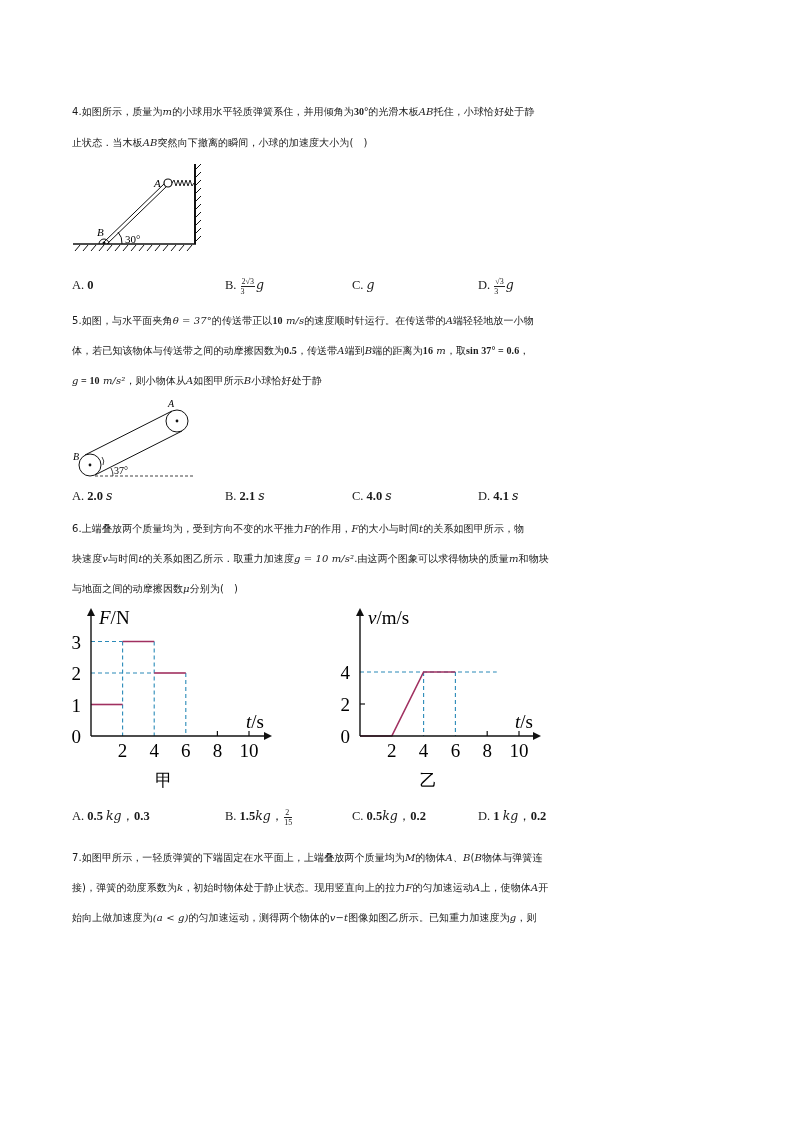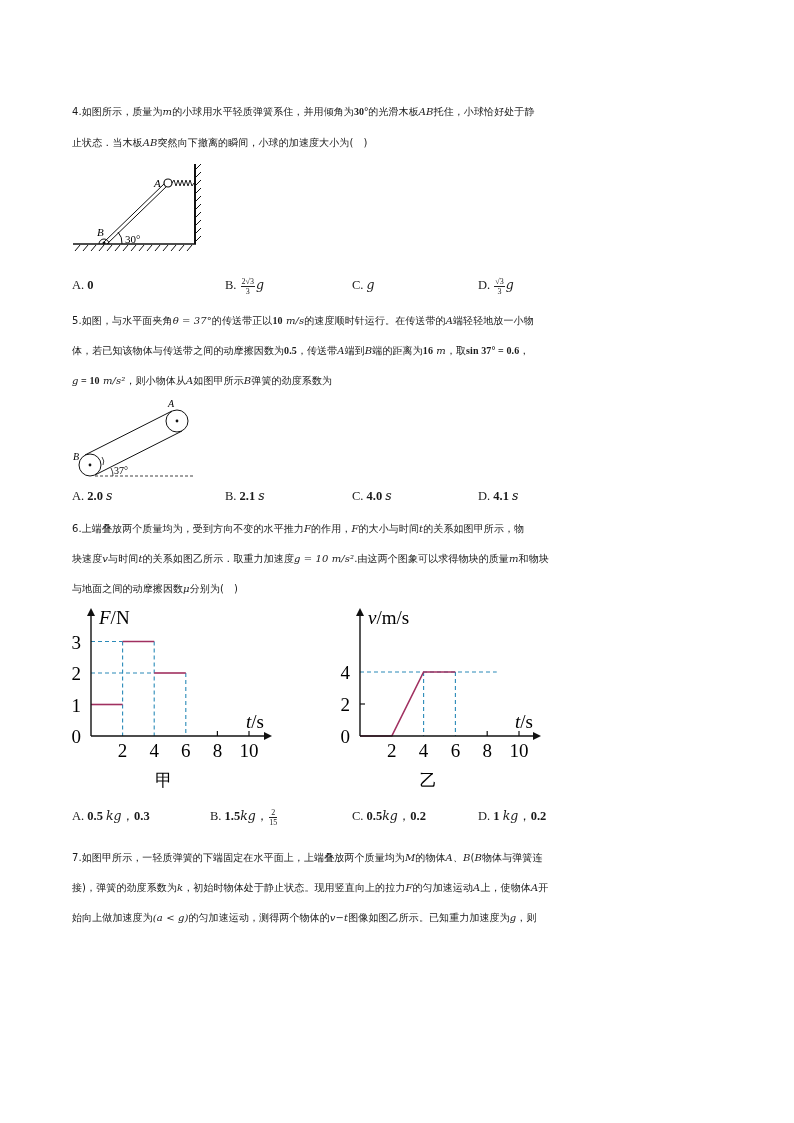--- a/index.html
+++ b/index.html
@@ -3,21 +3,21 @@
 <meta charset="utf-8">
 <style>
   html, body { margin:0; padding:0; background:#ffffff; }
   body { width:794px; height:1123px; position:relative; overflow:hidden;
          font-family:"DejaVu Sans", sans-serif; color:#1a1a1a; }
   .line { position:absolute; left:72px; font-size:10px; line-height:20px; white-space:nowrap; letter-spacing:0.1px; }
   .m { font-family:"DejaVu Serif", serif; font-style:italic; }
   .b { font-family:"Liberation Serif", serif; font-weight:bold; }
   .opt { position:absolute; font-size:12.5px; line-height:20px; white-space:nowrap; font-family:"Liberation Serif", serif; }
   .opt .lbl { font-family:"Liberation Serif", serif; }
-  .frac { display:inline-block; vertical-align:middle; text-align:center; font-size:8px; line-height:9px; margin:0 1px; }
+  .frac { display:inline-block; vertical-align:middle; font-size:8px; line-height:9px; margin:0 1px; }
   .frac .num { display:block; border-bottom:0.8px solid #222; padding:0 1px; }
   .frac .den { display:block; }
   svg text { font-family:"Liberation Serif", serif; }
   .fig { position:absolute; }
 </style>
 </head>
 <body>
 
 <div class="line" style="top:102px">
   <span>4.</span><span>如图所示，质量为</span><span class="m">m</span><span>的小球用水平轻质弹簧系住，并用倾角为</span><span class="b">30°</span><span>的光滑木板</span><span class="m">AB</span><span>托住，小球恰好处于静</span>
@@ -82,21 +82,21 @@
 <div class="opt" style="left:352px;top:275px"><span class="lbl">C.</span> <span class="m">g</span></div>
 <div class="opt" style="left:478px;top:275px"><span class="lbl">D.</span> <span class="frac"><span class="num">√3</span><span class="den">3</span></span><span class="m">g</span></div>
 
 <div class="line" style="top:311px">
   <span>5.</span><span>如图，与水平面夹角</span><span class="m">θ = 37°</span><span>的传送带正以</span><span class="b">10</span> <span class="m">m/s</span><span>的速度顺时针运行。在传送带的</span><span class="m">A</span><span>端轻轻地放一小物</span>
 </div>
 <div class="line" style="top:341px">
   <span>体，若已知该物体与传送带之间的动摩擦因数为</span><span class="b">0.5</span><span>，传送带</span><span class="m">A</span><span>端到</span><span class="m">B</span><span>端的距离为</span><span class="b">16</span> <span class="m">m</span><span>，取</span><span class="b">sin 37° = 0.6</span><span>，</span>
 </div>
 <div class="line" style="top:371px">
-  <span class="m">g</span><span class="b"> = </span><span class="b">10</span> <span class="m">m/s²</span><span>，则小物体从</span><span class="m">A</span><span>如图甲所示</span><span class="m">B</span><span>弹簧的劲度系数为</span>
+  <span class="m">g</span><span class="b"> = </span><span class="b">10</span> <span class="m">m/s²</span><span>，则小物体从</span><span class="m">A</span><span>如图甲所示</span><span class="m">B</span><span>小球恰好处于静</span>
 </div>
 
 <svg class="fig" style="left:70px;top:398px" width="130" height="82" viewBox="0 0 130 82">
   <circle cx="20" cy="67" r="11" fill="none" stroke="#111" stroke-width="1"></circle>
   <circle cx="20" cy="67" r="1.4" fill="#111"></circle>
   <circle cx="107" cy="23" r="11" fill="none" stroke="#111" stroke-width="1"></circle>
   <circle cx="107" cy="23" r="1.4" fill="#111"></circle>
   <line x1="15" y1="57" x2="102" y2="13" stroke="#111" stroke-width="1"></line>
   <line x1="25" y1="77" x2="112" y2="33" stroke="#111" stroke-width="1"></line>
   <line x1="25" y1="78" x2="125" y2="78" stroke="#111" stroke-width="0.8" stroke-dasharray="3,2"></line>
@@ -186,21 +186,21 @@
       <text x="20" y="109" text-anchor="end" font-size="19">2</text>
       <text x="20" y="77" text-anchor="end" font-size="19">4</text>
     </g>
   <text id="c1-ylabel" font-size="19" x="38" y="22"><tspan font-style="italic">v</tspan><tspan>/m/s</tspan></text>
   <text id="c1-xlabel" font-size="19" x="185" y="126"><tspan font-style="italic">t</tspan><tspan>/s</tspan></text>
   <text id="c1-origin" font-size="19" x="20" y="141" text-anchor="end">0</text>
   <text id="c1-caption" font-size="17" style="font-family:'DejaVu Sans',sans-serif" x="98.37" y="184" text-anchor="middle">乙</text>
 </svg>
 
 <div class="opt" style="left:72px;top:806px"><span class="lbl">A.</span> <span class="b">0.5</span> <span class="m">kg</span>，<span class="b">0.3</span></div>
-<div class="opt" style="left:210px;top:806px"><span class="lbl">B.</span> <span class="b">1.5</span><span class="m">kg</span>，<span class="frac"><span class="num">2</span><span class="den">15</span></span></div>
+<div class="opt" style="left:225px;top:806px"><span class="lbl">B.</span> <span class="b">1.5</span><span class="m">kg</span>，<span class="frac"><span class="num">2</span><span class="den">15</span></span></div>
 <div class="opt" style="left:352px;top:806px"><span class="lbl">C.</span> <span class="b">0.5</span><span class="m">kg</span>，<span class="b">0.2</span></div>
 <div class="opt" style="left:478px;top:806px"><span class="lbl">D.</span> <span class="b">1</span> <span class="m">kg</span>，<span class="b">0.2</span></div>
 
 <div class="line" style="top:848px">
   <span>7.</span><span>如图甲所示，一轻质弹簧的下端固定在水平面上，上端叠放两个质量均为</span><span class="m">M</span><span>的物体</span><span class="m">A</span><span>、</span><span class="m">B</span><span>(</span><span class="m">B</span><span>物体与弹簧连</span>
 </div>
 <div class="line" style="top:878px">
   <span>接)，弹簧的劲度系数为</span><span class="m">k</span><span>，初始时物体处于静止状态。现用竖直向上的拉力</span><span class="m">F</span><span>的匀加速运动</span><span class="m">A</span><span>上，使物体</span><span class="m">A</span><span>开</span>
 </div>
 <div class="line" style="top:908px">

